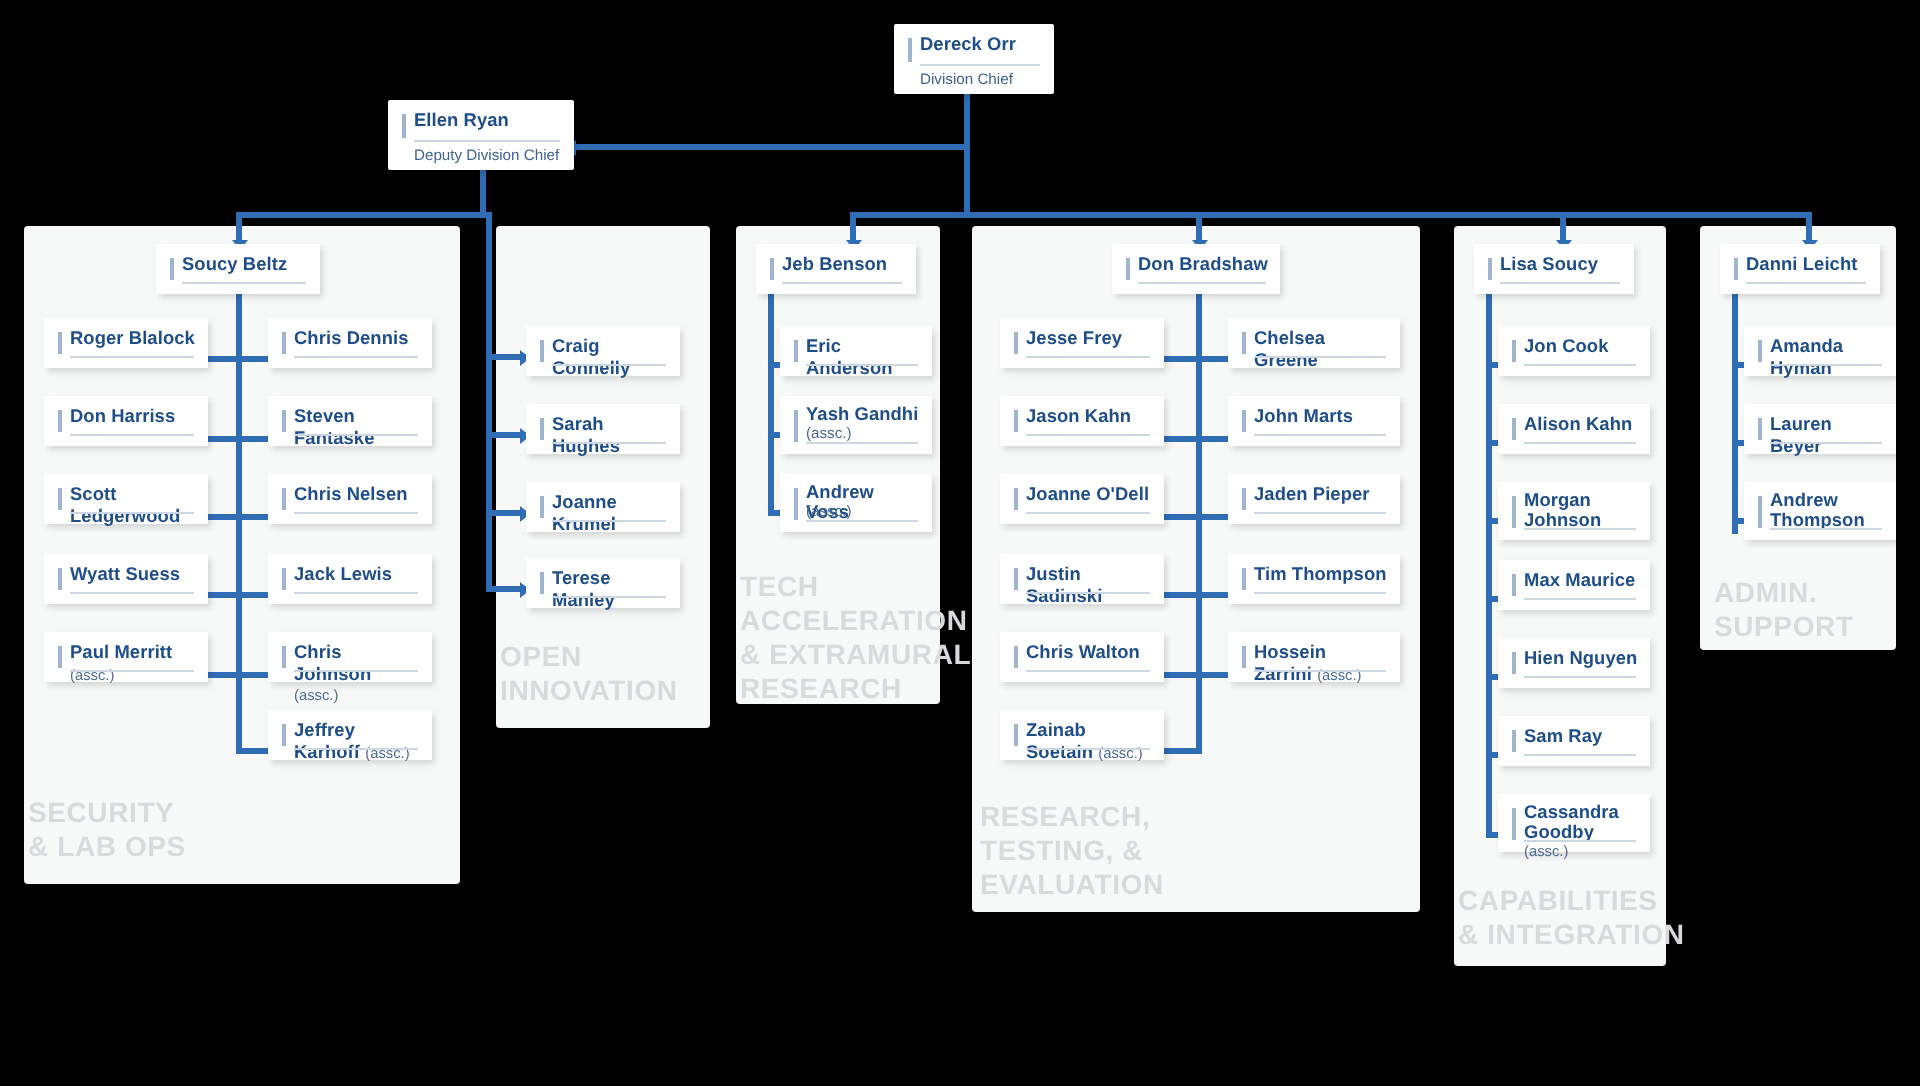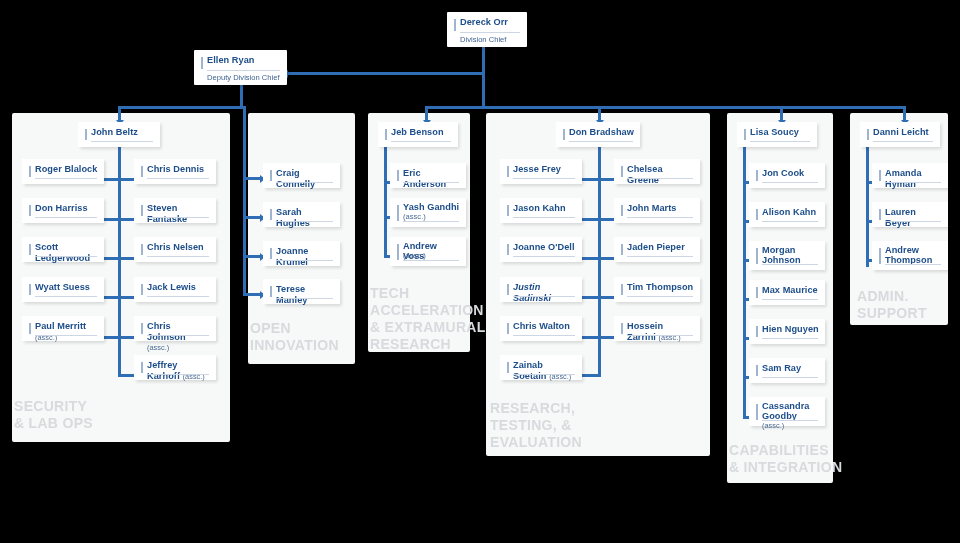--- a/index.html
+++ b/index.html
@@ -135,21 +135,21 @@
 
   <div class="card top" style="left:194px;top:50px;width:93px;height:35px;">
     <div class="accent" style="height:12px;"></div>
     <div class="nm">Ellen Ryan</div>
     <div class="rule" style="top:20px;"></div>
     <div class="sub" style="top:23px;">Deputy Division Chief</div>
   </div>
 
   <div class="card" style="left:78px;top:122px;width:82px;height:25px;">
     <div class="accent" style="height:11px;"></div>
-    <div class="nm">John Beltz</div>
+    <div class="nm">Soucy Beltz</div>
     <div class="rule" style="top:19px;"></div>
   </div>
 
   <div class="card" style="left:22px;top:159px;width:82px;height:25px;">
     <div class="accent" style="height:11px;"></div>
     <div class="nm">Roger Blalock</div>
     <div class="rule" style="top:19px;"></div>
   </div>
   <div class="card" style="left:22px;top:198px;width:82px;height:25px;">
     <div class="accent" style="height:11px;"></div>
@@ -278,21 +278,21 @@
   <div class="card" style="left:500px;top:198px;width:82px;height:25px;">
     <div class="accent" style="height:11px;"></div>
     <div class="nm">Jason Kahn</div>
     <div class="rule" style="top:19px;"></div>
   </div>
   <div class="card" style="left:500px;top:237px;width:82px;height:25px;">
     <div class="accent" style="height:11px;"></div>
     <div class="nm">Joanne O'Dell</div>
     <div class="rule" style="top:19px;"></div>
   </div>
-  <div class="card" style="left:500px;top:277px;width:82px;height:25px;font-style:italic;">
+  <div class="card" style="left:500px;top:277px;width:82px;height:25px;">
     <div class="accent" style="height:11px;"></div>
     <div class="nm">Justin Sadinski</div>
     <div class="rule" style="top:19px;"></div>
   </div>
   <div class="card" style="left:500px;top:316px;width:82px;height:25px;">
     <div class="accent" style="height:11px;"></div>
     <div class="nm">Chris Walton</div>
     <div class="rule" style="top:19px;"></div>
   </div>
   <div class="card" style="left:500px;top:355px;width:82px;height:25px;">

